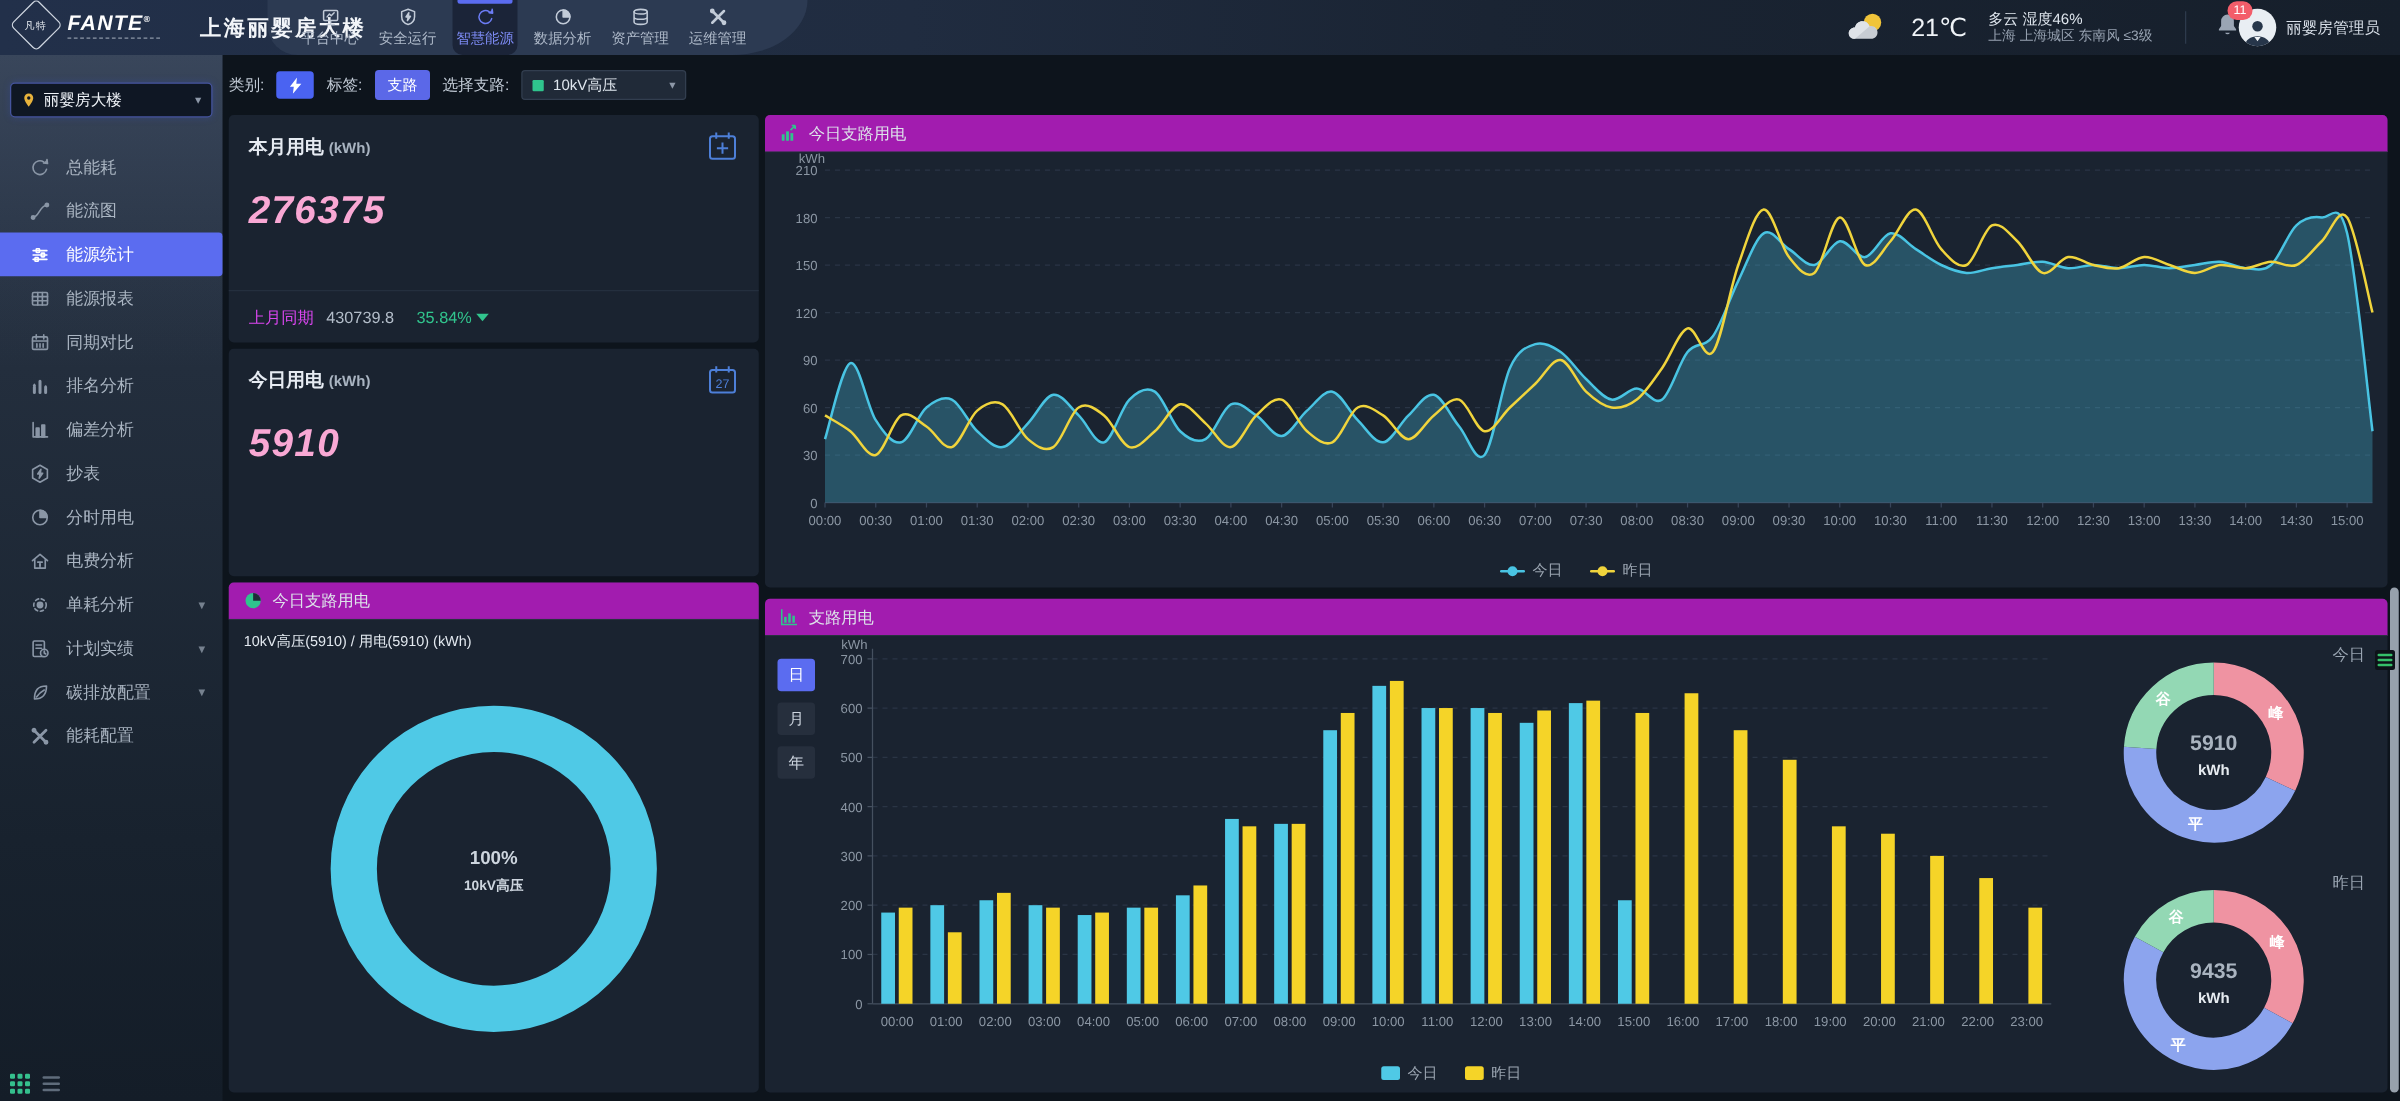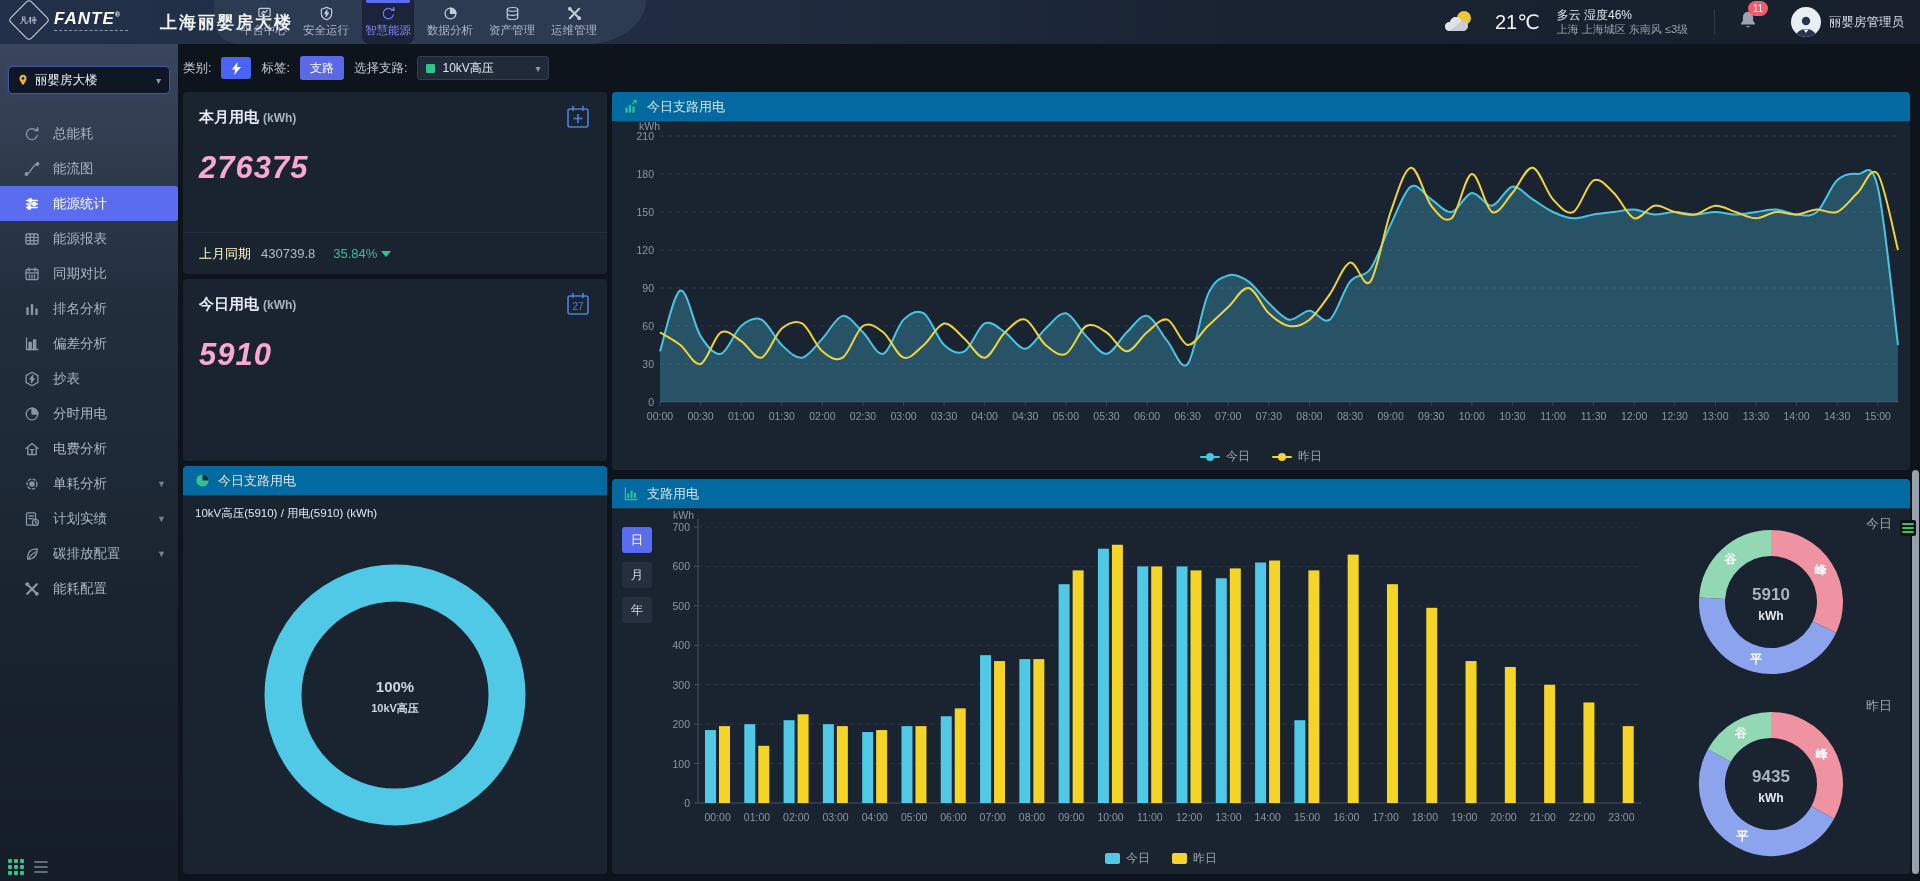--- a/index.html
+++ b/index.html
@@ -30,21 +30,21 @@
   .topnav-item.active .nicon { color:#6c7cf4; }
   .topnav-item.active::before { content:""; position:absolute; top:0; left:4px; right:4px; height:3px;
     background:#5b6cf0; border-radius:0 0 2px 2px; }
   .top-right { position:absolute; right:0; top:0; height:44px; display:flex; align-items:center; }
   .weather { display:flex; align-items:center; gap:17px; margin-right:26px; }
   .temp { color:#f0f4f8; font-size:20px; }
   .weather-lines { display:flex; flex-direction:column; line-height:1.25; }
   .weather-lines .w1 { color:#dfe6ee; font-size:12px; }
   .weather-lines .w2 { color:#97a2b1; font-size:11px; }
   .top-divider { width:1px; height:26px; background:#2d3a4c; margin-right:24px; }
-  .bell-wrap { position:relative; margin-right:34px; cursor:pointer; }
+  .bell-wrap { position:relative; cursor:pointer; }
   .bell-wrap svg { width:18px; height:20px; color:#9aa5b4; }
   .badge { position:absolute; top:-9px; left:9px; min-width:20px; height:15px; padding:0 4px;
     background:#f35d6a; color:#fff; font-size:10px; border-radius:8px; display:flex;
     align-items:center; justify-content:center; }
   .user-wrap { display:flex; align-items:center; gap:8px; margin-right:16px; cursor:pointer; }
   .avatar { width:30px; height:30px; border-radius:50%; background:#e9eef3; overflow:hidden;
     display:flex; align-items:flex-end; justify-content:center; }
   .username { color:#d8dfe8; font-size:12.5px; }
 
   
@@ -86,27 +86,27 @@
   .panel-donut { left:183px; top:466px; width:424px; height:408px; }
   .panel-line { left:612px; top:92px; width:1298px; height:378px; }
   .panel-bar { left:612px; top:479px; width:1298px; height:395px; }
 
   .card-title { position:absolute; left:16px; top:16px; color:#e6ebf2; font-size:15px; font-weight:bold; }
   .card-title .unit { color:#a9b4c1; font-size:12px; margin-left:4px; }
   .card-value { position:absolute; left:16px; top:58px; color:#f9a8d4; font-size:31px; font-weight:bold; letter-spacing:1px;font-style:italic; }
   .card-icon { position:absolute; right:16px; top:12px; width:26px; height:26px; color:#4d7fd8; cursor:pointer; }
   .card-foot { position:absolute; left:0; right:0; bottom:0; height:42px; border-top:1px solid #242f3e;
     display:flex; align-items:center; padding:0 16px; gap:10px; font-size:13px; }
-  .cf-label { color:#fef9c3; }
+  .cf-label { color:#d946ef; }
   .cf-value { color:#b3bdc9; }
   .cf-delta { color:#31c48d; display:flex; align-items:center; gap:4px; margin-left:8px; }
   .tri-down { width:0; height:0; border-left:5px solid transparent; border-right:5px solid transparent;
     border-top:6px solid #31c48d; }
 
-  .panel-head { position:absolute; left:0; top:0; right:0; height:30px; background:#0369a1;
+  .panel-head { position:absolute; left:0; top:0; right:0; height:30px; background:#a21caf;
     border-radius:4px 4px 0 0; border-bottom:1px solid #27323f; display:flex; align-items:center;
     gap:8px; padding:0 12px; }
   .panel-head .picon { width:15px; height:15px; color:#2fc48d; }
   .panel-head .ptitle { color:#dde3ea; font-size:13px; }
 
   .donut-sub { position:absolute; left:12px; top:40px; color:#e2e8ef; font-size:11.5px; }
   .big-donut { position:absolute; left:67px; top:84px; }
   .donut-center { position:absolute; text-align:center; color:#cdd5de; pointer-events:none; }
 
   .mini-donut { position:absolute; right:12px; width:240px; height:182px; }

